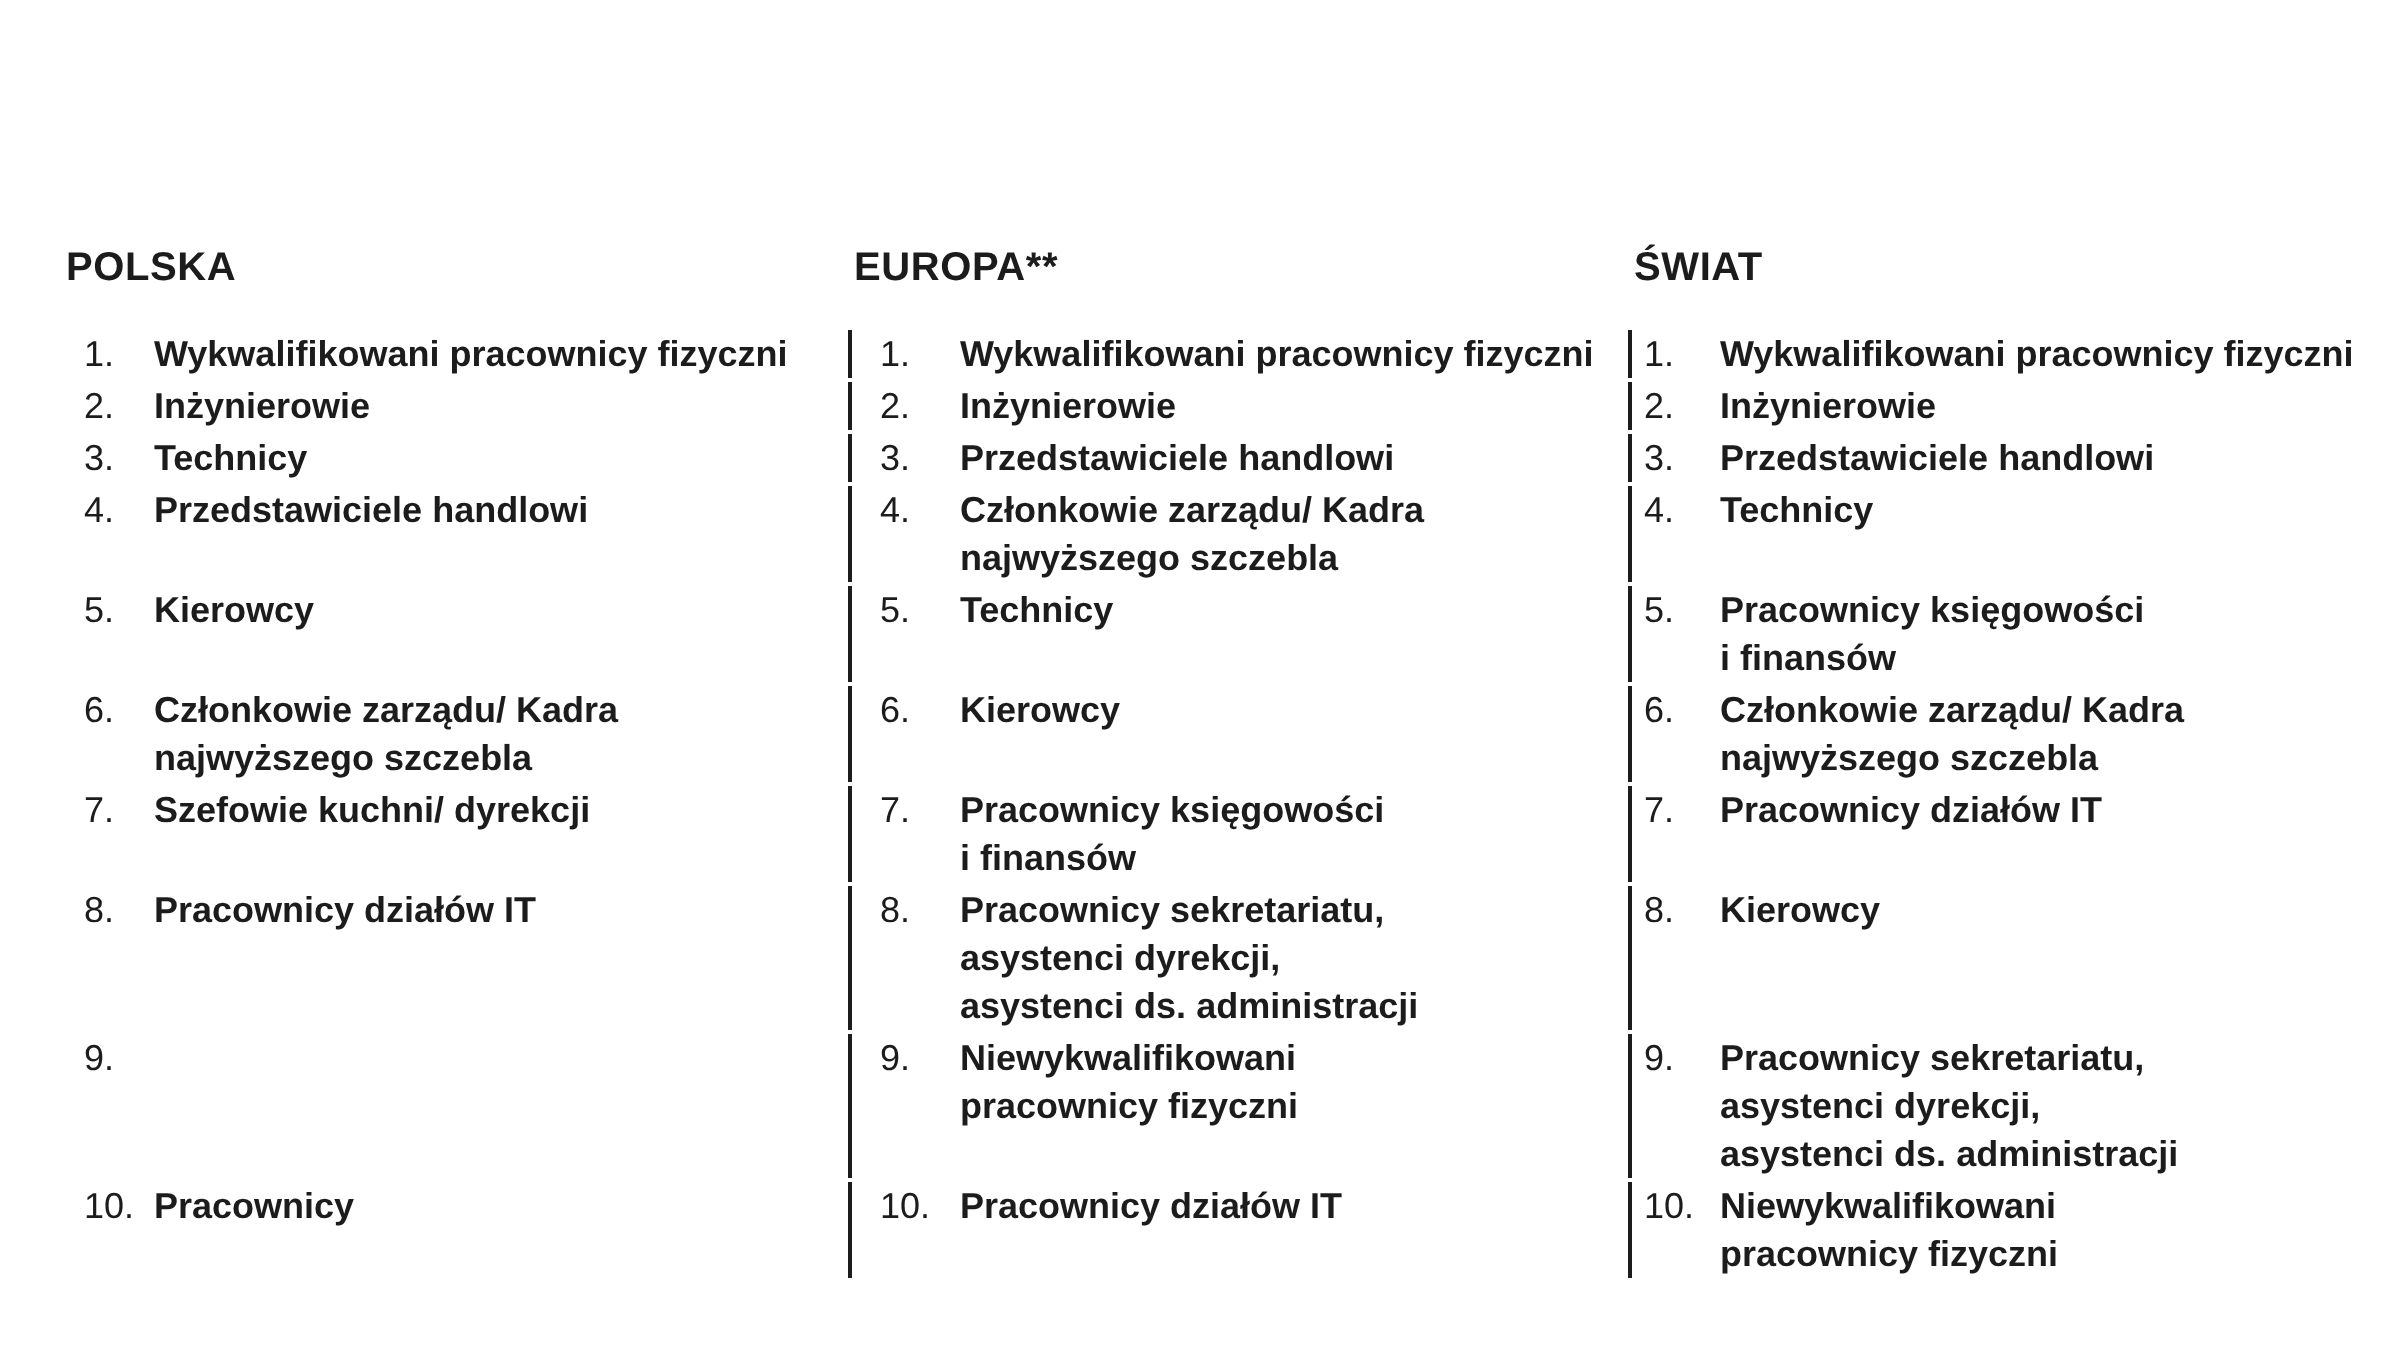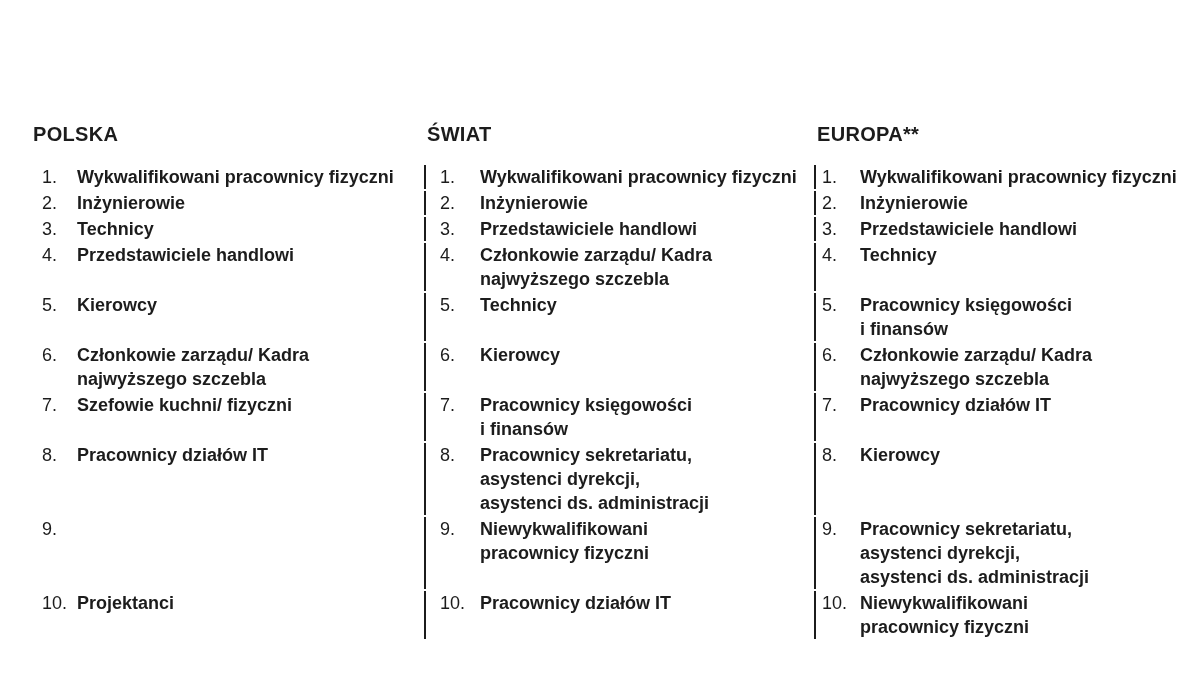--- a/index.html
+++ b/index.html
@@ -51,22 +51,22 @@
   .c3 .num { flex-basis: 38px; }
   .txt { white-space: pre; font-weight: bold; }
 </style>
 </head>
 <body>
 
 <div class="board">
 
   <div class="headers">
     <div class="hdr h1">POLSKA</div>
+    <div class="hdr h2">EUROPA**</div>
     <div class="hdr h3">ŚWIAT</div>
-    <div class="hdr h2">EUROPA**</div>
   </div>
 
   <div class="grid">
 
     <div class="cell c1">
         <span class="num">1.</span>
         <span class="txt">Wykwalifikowani pracownicy fizyczni</span>
       </div>
     <div class="cell c2">
         <span class="num">1.</span>
@@ -141,21 +141,21 @@
         <span class="txt">Kierowcy</span>
       </div>
     <div class="cell c3">
         <span class="num">6.</span>
         <span class="txt">Członkowie zarządu/ Kadra
 najwyższego szczebla</span>
       </div>
 
     <div class="cell c1">
         <span class="num">7.</span>
-        <span class="txt">Szefowie kuchni/ fizyczni</span>
+        <span class="txt">Szefowie kuchni/ dyrekcji</span>
       </div>
     <div class="cell c2">
         <span class="num">7.</span>
         <span class="txt">Pracownicy księgowości
 i finansów</span>
       </div>
     <div class="cell c3">
         <span class="num">7.</span>
         <span class="txt">Pracownicy działów IT</span>
       </div>
@@ -185,21 +185,21 @@
       </div>
     <div class="cell c3">
         <span class="num">9.</span>
         <span class="txt">Pracownicy sekretariatu,
 asystenci dyrekcji,
 asystenci ds. administracji</span>
       </div>
 
     <div class="cell c1">
         <span class="num">10.</span>
-        <span class="txt">Projektanci</span>
+        <span class="txt">Pracownicy</span>
       </div>
     <div class="cell c2">
         <span class="num">10.</span>
         <span class="txt">Pracownicy działów IT</span>
       </div>
     <div class="cell c3">
         <span class="num">10.</span>
         <span class="txt">Niewykwalifikowani
 pracownicy fizyczni</span>
       </div>

